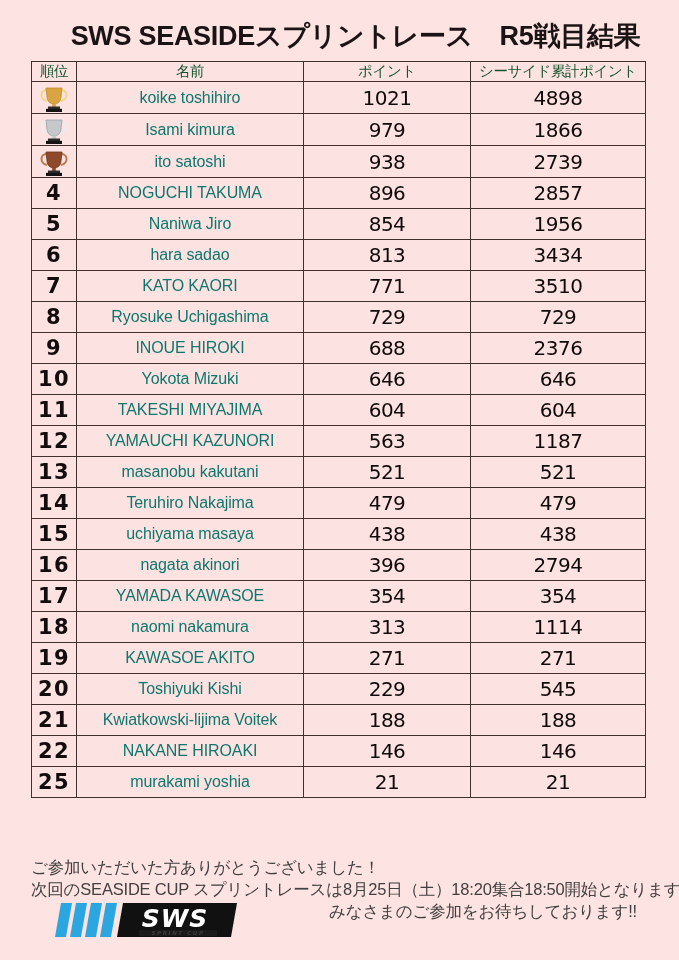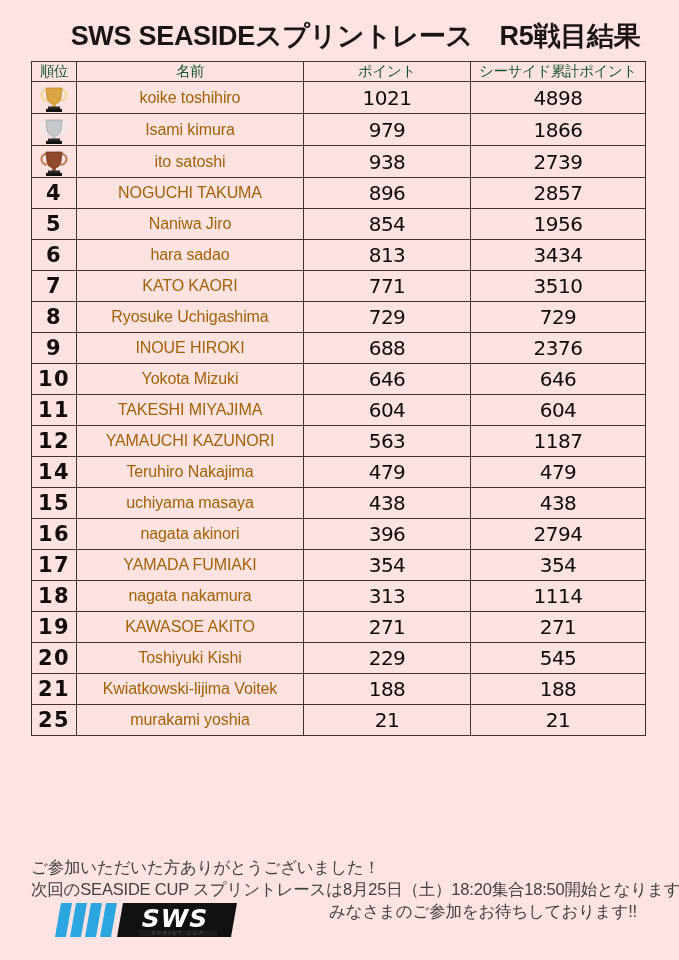--- a/index.html
+++ b/index.html
@@ -91,21 +91,21 @@
     align-items: center;
     justify-content: center;
     height: 31px;
   }
 
   td.name {
     text-align: center;
     vertical-align: middle;
     font-size: 16px;
     font-weight: 400;
-    color: #a16207;
+    color: #0f766e;
     letter-spacing: -0.1px;
     white-space: nowrap;
     overflow: hidden;
   }
 
   td.points,
   td.total {
     text-align: center;
     vertical-align: middle;
     font-size: 20px;
@@ -276,66 +276,78 @@
           <td class="points">604</td>
           <td class="total">604</td>
         </tr>
         <tr>
           <td class="rank">12</td>
           <td class="name">YAMAUCHI KAZUNORI</td>
           <td class="points">563</td>
           <td class="total">1187</td>
         </tr>
         <tr>
+          <td class="rank">13</td>
+          <td class="name">masanobu kakutani</td>
+          <td class="points">521</td>
+          <td class="total">521</td>
+        </tr>
+        <tr>
           <td class="rank">14</td>
           <td class="name">Teruhiro Nakajima</td>
           <td class="points">479</td>
           <td class="total">479</td>
         </tr>
         <tr>
           <td class="rank">15</td>
           <td class="name">uchiyama masaya</td>
           <td class="points">438</td>
           <td class="total">438</td>
         </tr>
         <tr>
           <td class="rank">16</td>
           <td class="name">nagata akinori</td>
           <td class="points">396</td>
           <td class="total">2794</td>
         </tr>
         <tr>
           <td class="rank">17</td>
-          <td class="name">YAMADA FUMIAKI</td>
+          <td class="name">YAMADA KAWASOE</td>
           <td class="points">354</td>
           <td class="total">354</td>
         </tr>
         <tr>
           <td class="rank">18</td>
-          <td class="name">nagata nakamura</td>
+          <td class="name">naomi nakamura</td>
           <td class="points">313</td>
           <td class="total">1114</td>
         </tr>
         <tr>
           <td class="rank">19</td>
           <td class="name">KAWASOE AKITO</td>
           <td class="points">271</td>
           <td class="total">271</td>
         </tr>
         <tr>
           <td class="rank">20</td>
           <td class="name">Toshiyuki Kishi</td>
           <td class="points">229</td>
           <td class="total">545</td>
         </tr>
         <tr>
           <td class="rank">21</td>
           <td class="name">Kwiatkowski-lijima Voitek</td>
           <td class="points">188</td>
           <td class="total">188</td>
+        </tr>
+        <tr>
+          <td class="rank">22</td>
+          <td class="name">NAKANE HIROAKI</td>
+          <td class="points">146</td>
+          <td class="total">146</td>
         </tr>
         <tr>
           <td class="rank">25</td>
           <td class="name">murakami yoshia</td>
           <td class="points">21</td>
           <td class="total">21</td>
         </tr>
       </tbody>
   </table>
 

